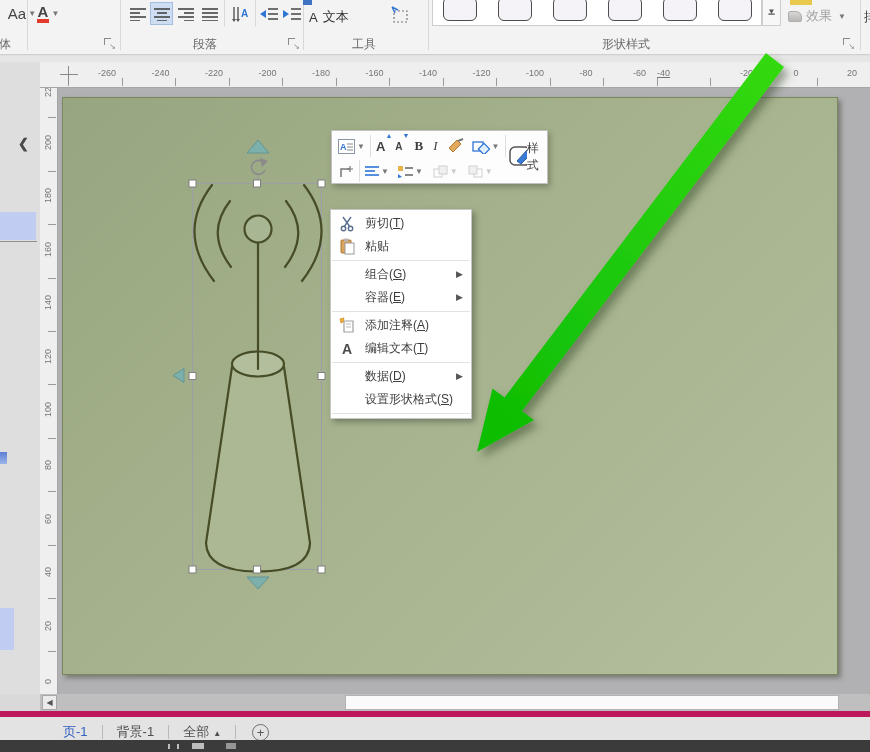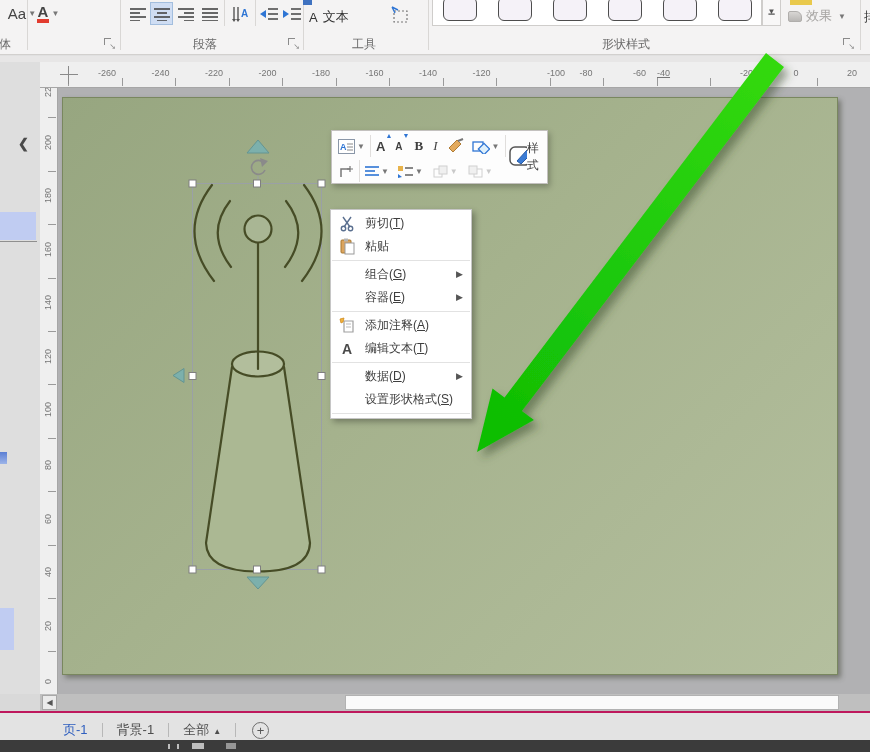--- a/index.html
+++ b/index.html
@@ -84,21 +84,21 @@
   .csep { height:1px; background:#e2e2e2; margin:2px 1px; }
   .citem u { text-decoration:underline; }
 
   
   .hscroll { position:absolute; left:40px; top:694px; width:830px; height:17px; background:#bfbfbf; }
   .hs-btn { position:absolute; left:2px; top:1px; width:15px; height:15px; background:#ebebeb; border:1px solid #a8a8a8; color:#555; font-size:8px; text-align:center; line-height:14px; }
   .hs-thumb { position:absolute; left:305px; top:1px; width:494px; height:15px; background:#fafafa; border:1px solid #b2b2b2; }
   .hs-corner { position:absolute; left:0; top:694px; width:40px; height:17px; background:#d9d9d9; }
 
   
-  .tabbar { position:absolute; left:0; top:711px; width:870px; height:36px; background:#e3e3e3; border-top:2px solid #be185d; display:flex; align-items:center; font-size:13px; color:#4d4d4d; }
+  .tabbar { position:absolute; left:0; top:711px; width:870px; height:36px; background:#e3e3e3; border-top:6px solid #be185d; display:flex; align-items:center; font-size:13px; color:#4d4d4d; }
   .tabbar .tab { padding:0 8px; cursor:default; }
   .tabbar .tab.active { color:#2f5fbf; }
   .tab-sep { width:1px; height:14px; background:#b8b8b8; margin:0 6px; }
   .tab-dd { font-size:8px; margin-left:4px; color:#4d4d4d; }
   .addpage { width:17px; height:17px; border:1px solid #6e6e6e; border-radius:50%; font-size:13px; line-height:15px; text-align:center; color:#555; margin-left:10px; }
 
   
   .darkbar { position:absolute; left:0; top:740px; width:870px; height:12px; background:#3b3b3b; }
   .darkbar i { position:absolute; background:#bdbdbd; }
 </style>
@@ -256,21 +256,21 @@
     <span class="rl" style="left: 218.5px; top: 6px;">-200</span>
     <span class="tickm-h" style="left: 242.25px;"></span>
     <span class="rl" style="left: 272px; top: 6px;">-180</span>
     <span class="tickm-h" style="left: 295.75px;"></span>
     <span class="rl" style="left: 325.5px; top: 6px;">-160</span>
     <span class="tickm-h" style="left: 349.25px;"></span>
     <span class="rl" style="left: 379px; top: 6px;">-140</span>
     <span class="tickm-h" style="left: 402.75px;"></span>
     <span class="rl" style="left: 432.5px; top: 6px;">-120</span>
     <span class="tickm-h" style="left: 456.25px;"></span>
-    <span class="rl" style="left: 486px; top: 6px; margin-left: 21px;">-100</span>
+    <span class="rl" style="left: 486px; top: 6px;">-100</span>
     <span class="tickm-h" style="left: 509.75px;"></span>
     <span class="rl" style="left: 539.5px; top: 6px;">-80</span>
     <span class="tickm-h" style="left: 563.25px;"></span>
     <span class="rl" style="left: 593px; top: 6px;">-60</span>
     <span class="tickm-h" style="left: 616.75px;"></span>
     <span class="rl" style="left: 617px; top: 6px; text-decoration: underline;">-40</span>
     <span class="tickm-h" style="left: 670.25px;"></span>
     <span class="rl" style="left: 700px; top: 6px;">-20</span>
     <span class="tickm-h" style="left: 723.75px;"></span>
     <span class="rl" style="left: 753.5px; top: 6px;">0</span>

